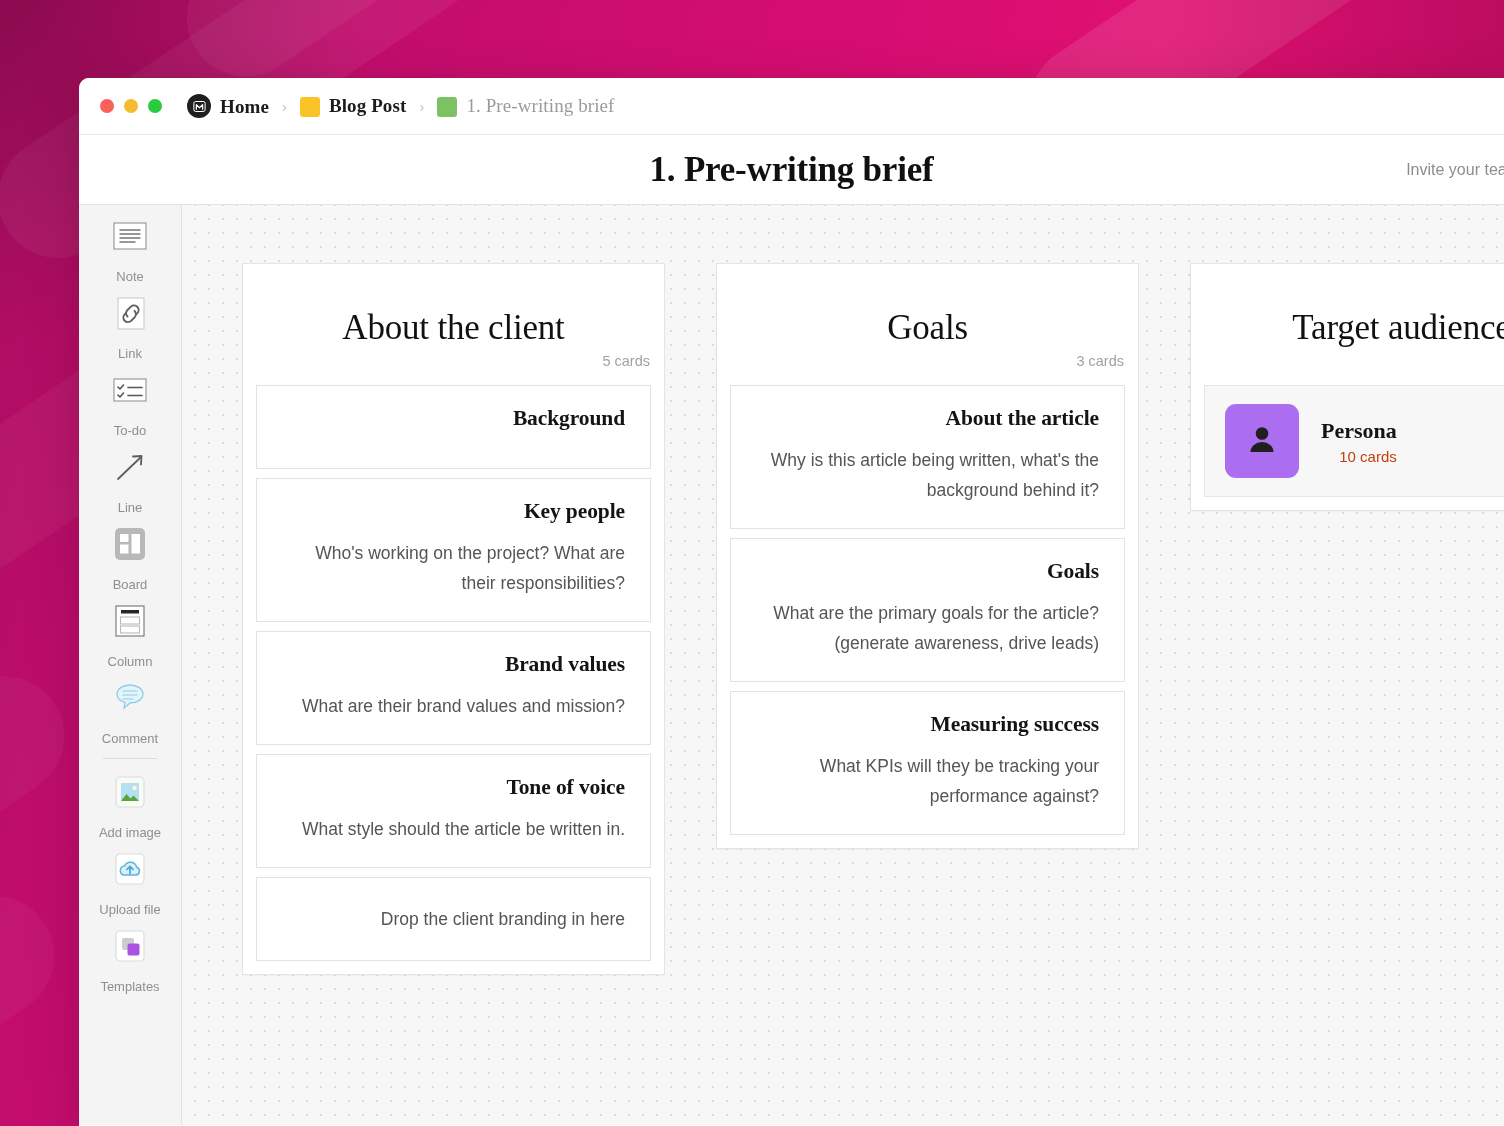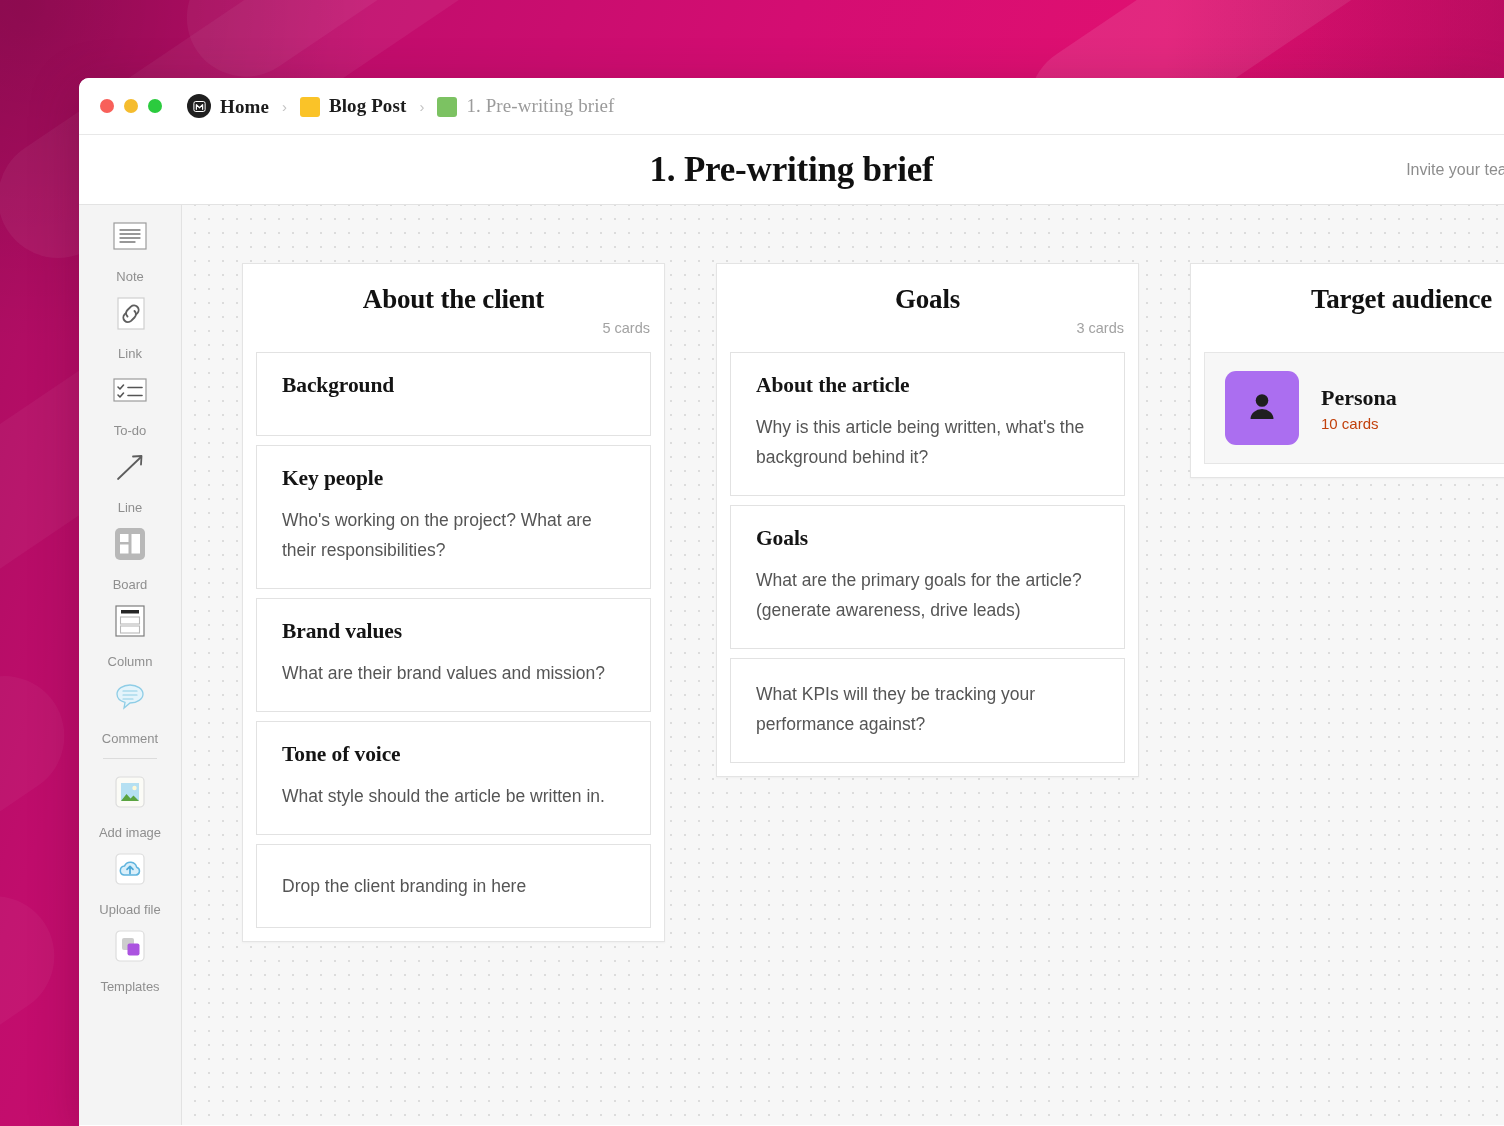--- a/index.html
+++ b/index.html
@@ -170,33 +170,34 @@
 
   .column {
     position: absolute;
     background: #ffffff;
     border: 1px solid #e4e4e4;
     box-shadow: 0 1px 2px rgba(0,0,0,0.035);
   }
   .col-head { padding: 20px 14px 16px 14px; text-align: center; }
   .col-title {
     font-family: "Liberation Serif", serif;
-    font-weight: bold;
-    font-size: 27px;
+    font-weight: normal;
+    font-size: 35px;
     color: #111;
     letter-spacing: -.2px;
     white-space: nowrap;
+    margin-top: 24px;
   }
   .col-count {
     font-size: 14.5px;
     color: #a2a2a2;
     margin-top: 5px;
     text-align: right;
   }
-  .col-body { padding: 0 13px 13px 13px; }
+  .col-body { padding: 0 13px 13px 13px; text-align: right; }
 
   .card {
     background: #fff;
     border: 1px solid #e2e2e2;
     padding: 20px 25px 23px 25px;
     margin-bottom: 9px;
   }
   .card-title {
     font-family: "Liberation Serif", serif;
     font-weight: bold;
@@ -467,20 +468,21 @@
         <div class="col-body">
           <div class="card">
             <div class="card-title">About the article</div>
             <div class="card-text">Why is this article being written, what's the background behind it?</div>
           </div>
           <div class="card">
             <div class="card-title">Goals</div>
             <div class="card-text">What are the primary goals for the article? (generate awareness, drive leads)</div>
           </div>
           <div class="card" style="margin-bottom:0;">
+            <div class="card-title">Measuring success</div>
             <div class="card-text">What KPIs will they be tracking your performance against?</div>
           </div>
         </div>
       </div>
 
       <div class="column" style="left:1008px; top:58px; width:423px;">
         <div class="col-head">
           <div class="col-title">Target audience</div>
           <div class="col-count">1 board</div>
         </div>

